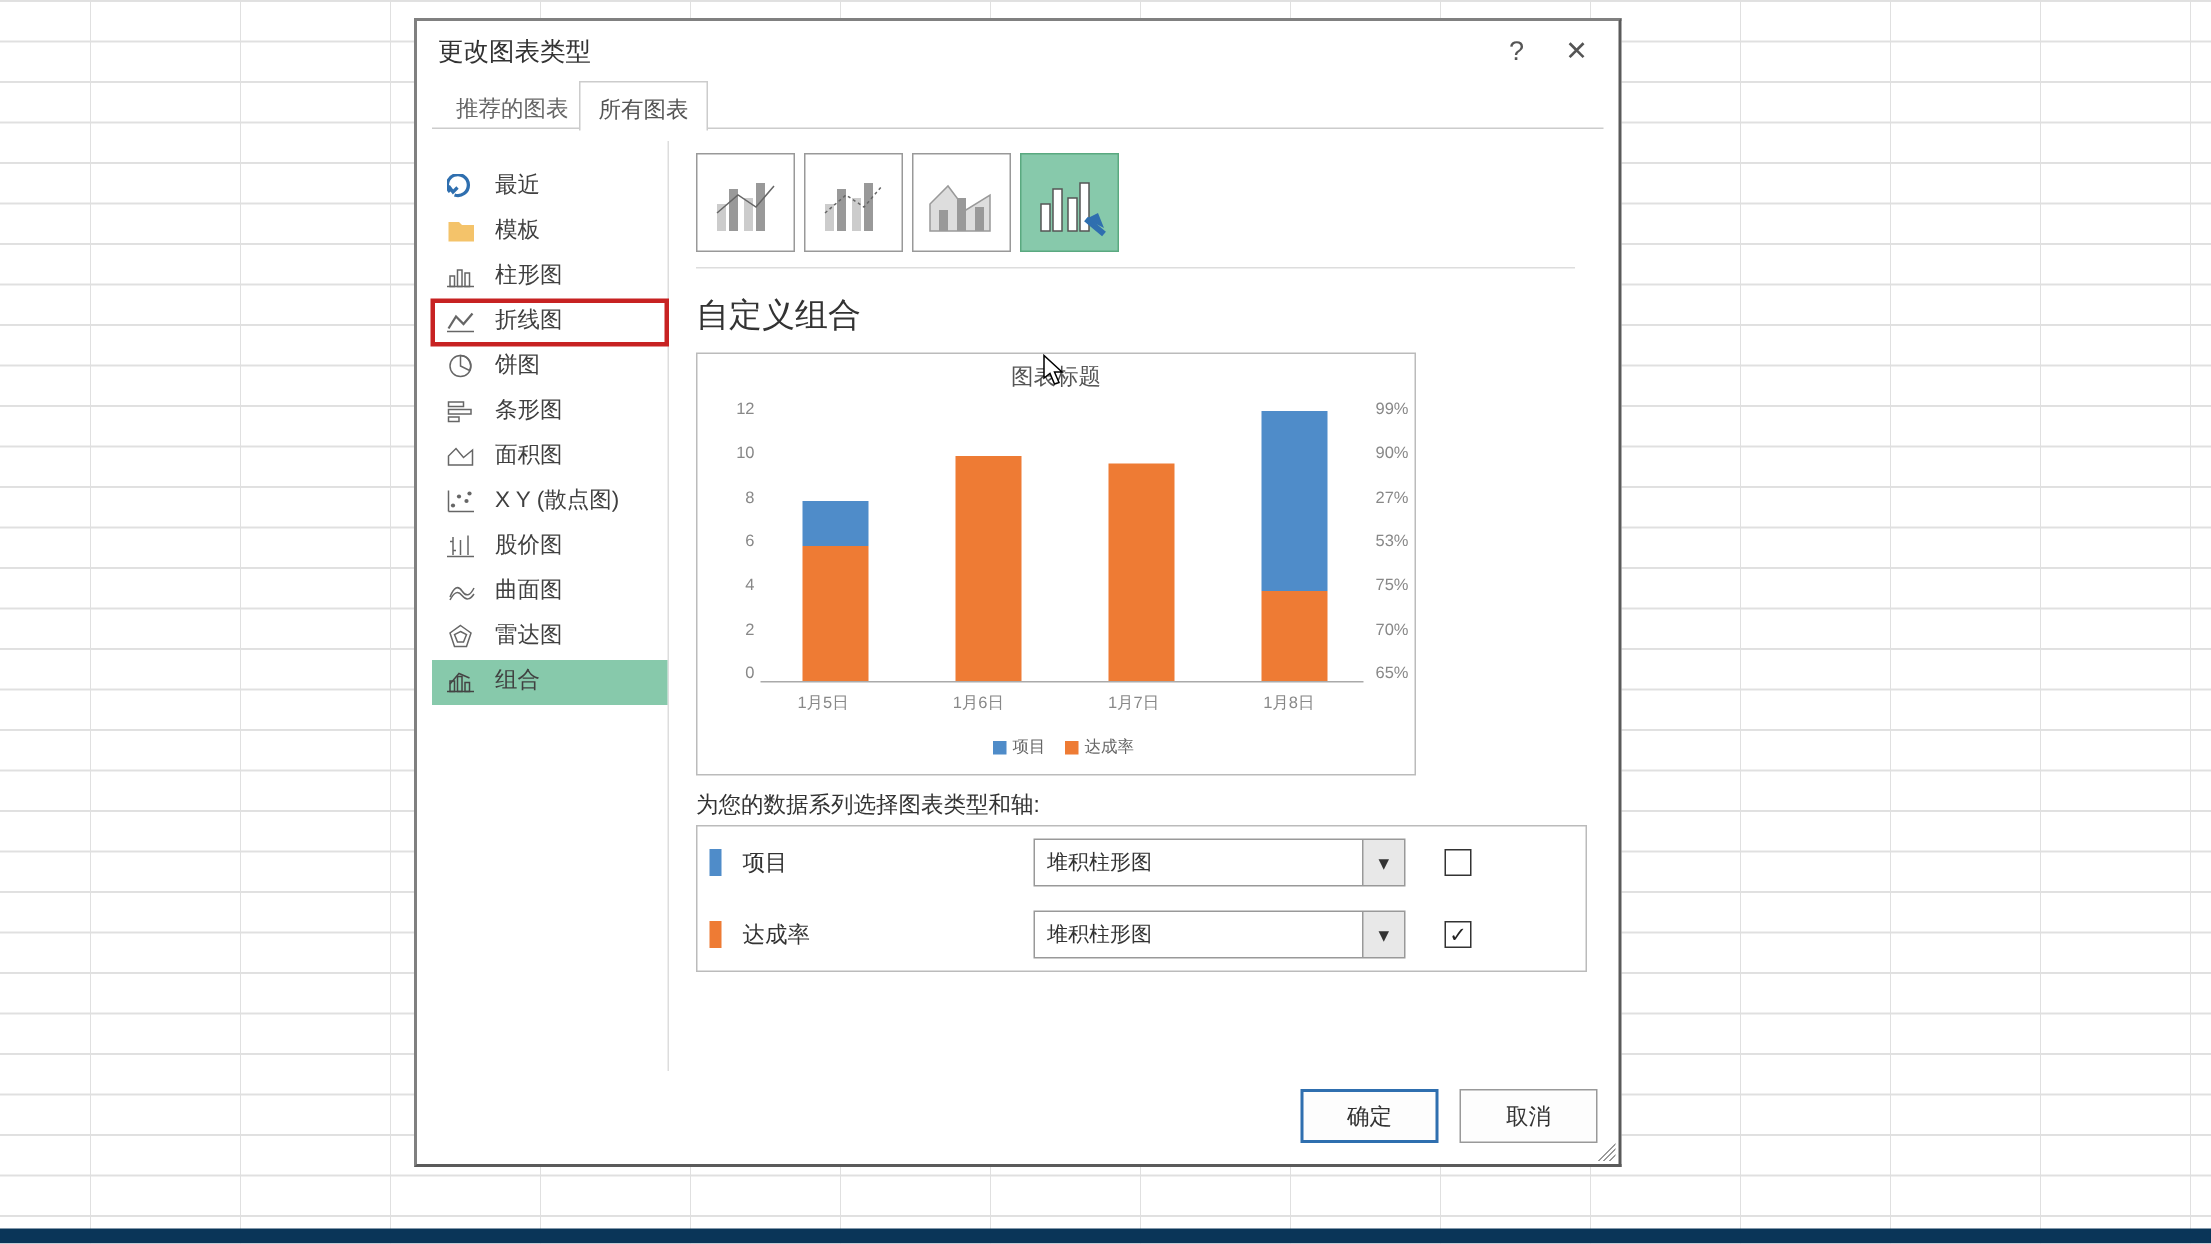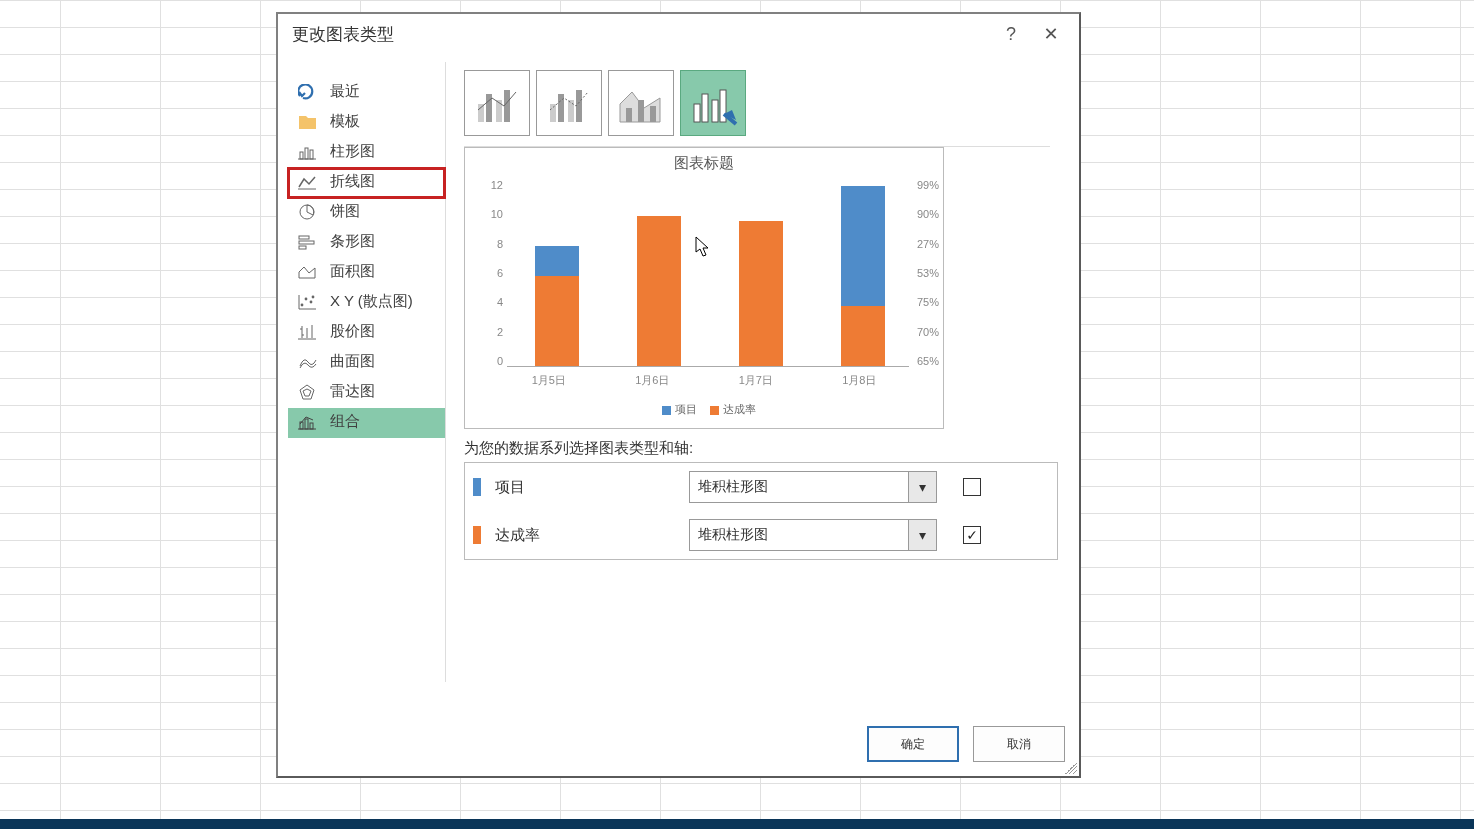--- a/index.html
+++ b/index.html
@@ -65,21 +65,21 @@
   .series-head > div:nth-child(3){ width:70px; text-align:center;}
   .series-row { display:flex; align-items:center; padding:8px; font-size:15px; color:#333;}
   .series-row .sw2 { width:8px; height:18px; margin-right:14px;}
   .series-row .nm { width:194px;}
   .dropdown { width:248px; height:32px; border:1px solid #999; display:flex; align-items:center; justify-content:space-between; padding:0 0 0 8px; font-size:14px;}
   .dropdown .btn { width:28px; height:30px; display:flex; align-items:center; justify-content:center; border-left:1px solid #999; background:#e8e8e8;}
   .checkbox { width:18px; height:18px; border:1.5px solid #333; margin:0 auto; display:flex; align-items:center; justify-content:center; font-size:14px; color:#222;}
   .ckwrap { width:70px; text-align:center;}
   
   .dialog-footer { position:absolute; right:14px; bottom:14px; display:flex; gap:14px;}
-  .dbtn { width:92px; height:36px; border:1px solid #999; background:#fdfdfd; font-size:12px; color:#333; display:flex; align-items:center; justify-content:center; cursor:pointer;}
+  .dbtn { width:92px; height:36px; border:1px solid #999; background:#fdfdfd; font-size:15px; color:#333; display:flex; align-items:center; justify-content:center; cursor:pointer;}
   .dbtn.primary { border:2px solid #2f6faf;}
   .resize-grip { position:absolute; right:2px; bottom:2px; width:12px; height:12px;
     background: linear-gradient(135deg, transparent 0 50%, #999 50% 55%, transparent 55% 65%, #999 65% 70%, transparent 70% 80%, #999 80% 85%, transparent 85%);}
   
   
   .cursor-arrow { position:absolute; left:417px; top:222px; width:16px; height:22px; pointer-events:none;}
   
   svg { display:block; }
 </style>
 </head>
@@ -92,20 +92,28 @@
     <span>更改图表类型</span>
     <span class="spacer"></span>
     <div class="title-btn">
         <span>?</span>
       </div>
     <div class="title-btn">
         <span>✕</span>
       </div>
   </div>
 
+  <div class="tabs">
+    <div class="tab tab-inactive" style="left:4px">
+        <span>推荐的图表</span>
+      </div>
+    <div class="tab active" style="left:98px">
+        <span>所有图表</span>
+      </div>
+  </div>
 
   <div class="body">
 
     <div class="sidebar">
       <div class="cat">
         <span class="ic">
             <svg width="20" height="16" viewBox="0 0 20 16">
               <path d="M2 12 A7 7 0 1 1 5 14" fill="none" stroke="#2f6faf" stroke-width="2.2"></path>
               <path d="M1 8 L4 12 L7 9" fill="none" stroke="#2f6faf" stroke-width="2.2"></path>
             </svg>
@@ -260,20 +268,21 @@
               <rect x="14" y="14" width="6" height="28" fill="#fff" stroke="#555"></rect>
               <rect x="24" y="20" width="6" height="22" fill="#fff" stroke="#555"></rect>
               <rect x="32" y="10" width="6" height="32" fill="#fff" stroke="#555"></rect>
               <path d="M36 34 L48 44" stroke="#2f6faf" stroke-width="4"></path>
               <path d="M36 34 L44 30 L48 40 Z" fill="#2f6faf"></path>
             </svg>
         </div>
       </div>
 
       <div style="border-top:1px solid #ddd; margin-top:10px; width:586px;"></div>
+      <div class="combo-title">自定义组合</div>
 
       <div class="chart-prev">
         <div class="chart-title">图表标题</div>
         <div class="plot">
           <div class="yaxis-left">
             <span>12</span>
             <span>10</span>
             <span>8</span>
             <span>6</span>
             <span>4</span>

